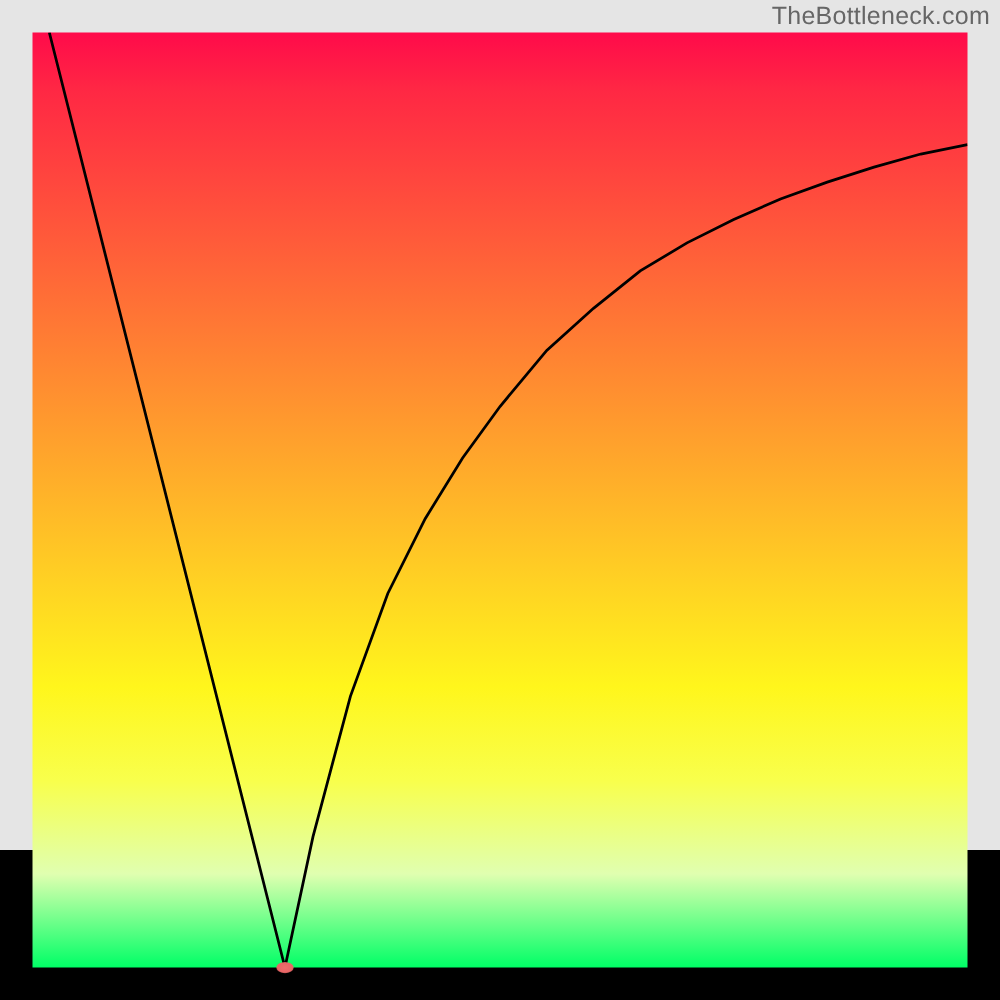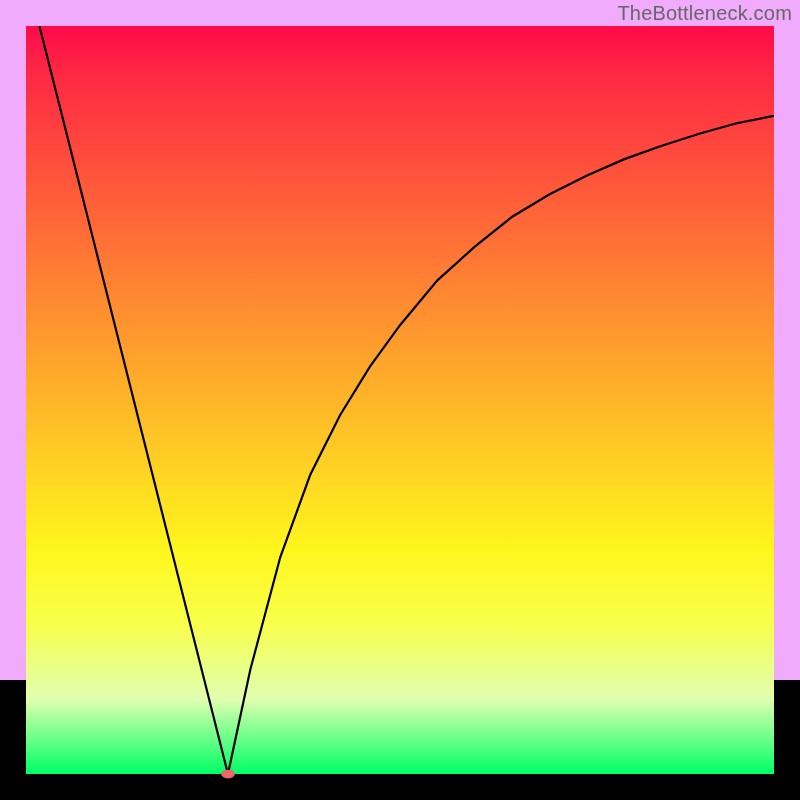--- a/index.html
+++ b/index.html
@@ -8,21 +8,21 @@
     width: 800px;
     height: 800px;
     overflow: hidden;
     background: #000;
     font-family: Arial, Helvetica, sans-serif;
   }
   .frame {
     width: 800px;
     height: 680px;
     position: relative;
-    background: #f0abfc;
+    background: #e5e5e5;
   }
   .plot-area {
     position: absolute;
     left: 26px;
     top: 26px;
     width: 748px;
     height: 748px;
   }
   .gradient-bg {
     position: absolute;

